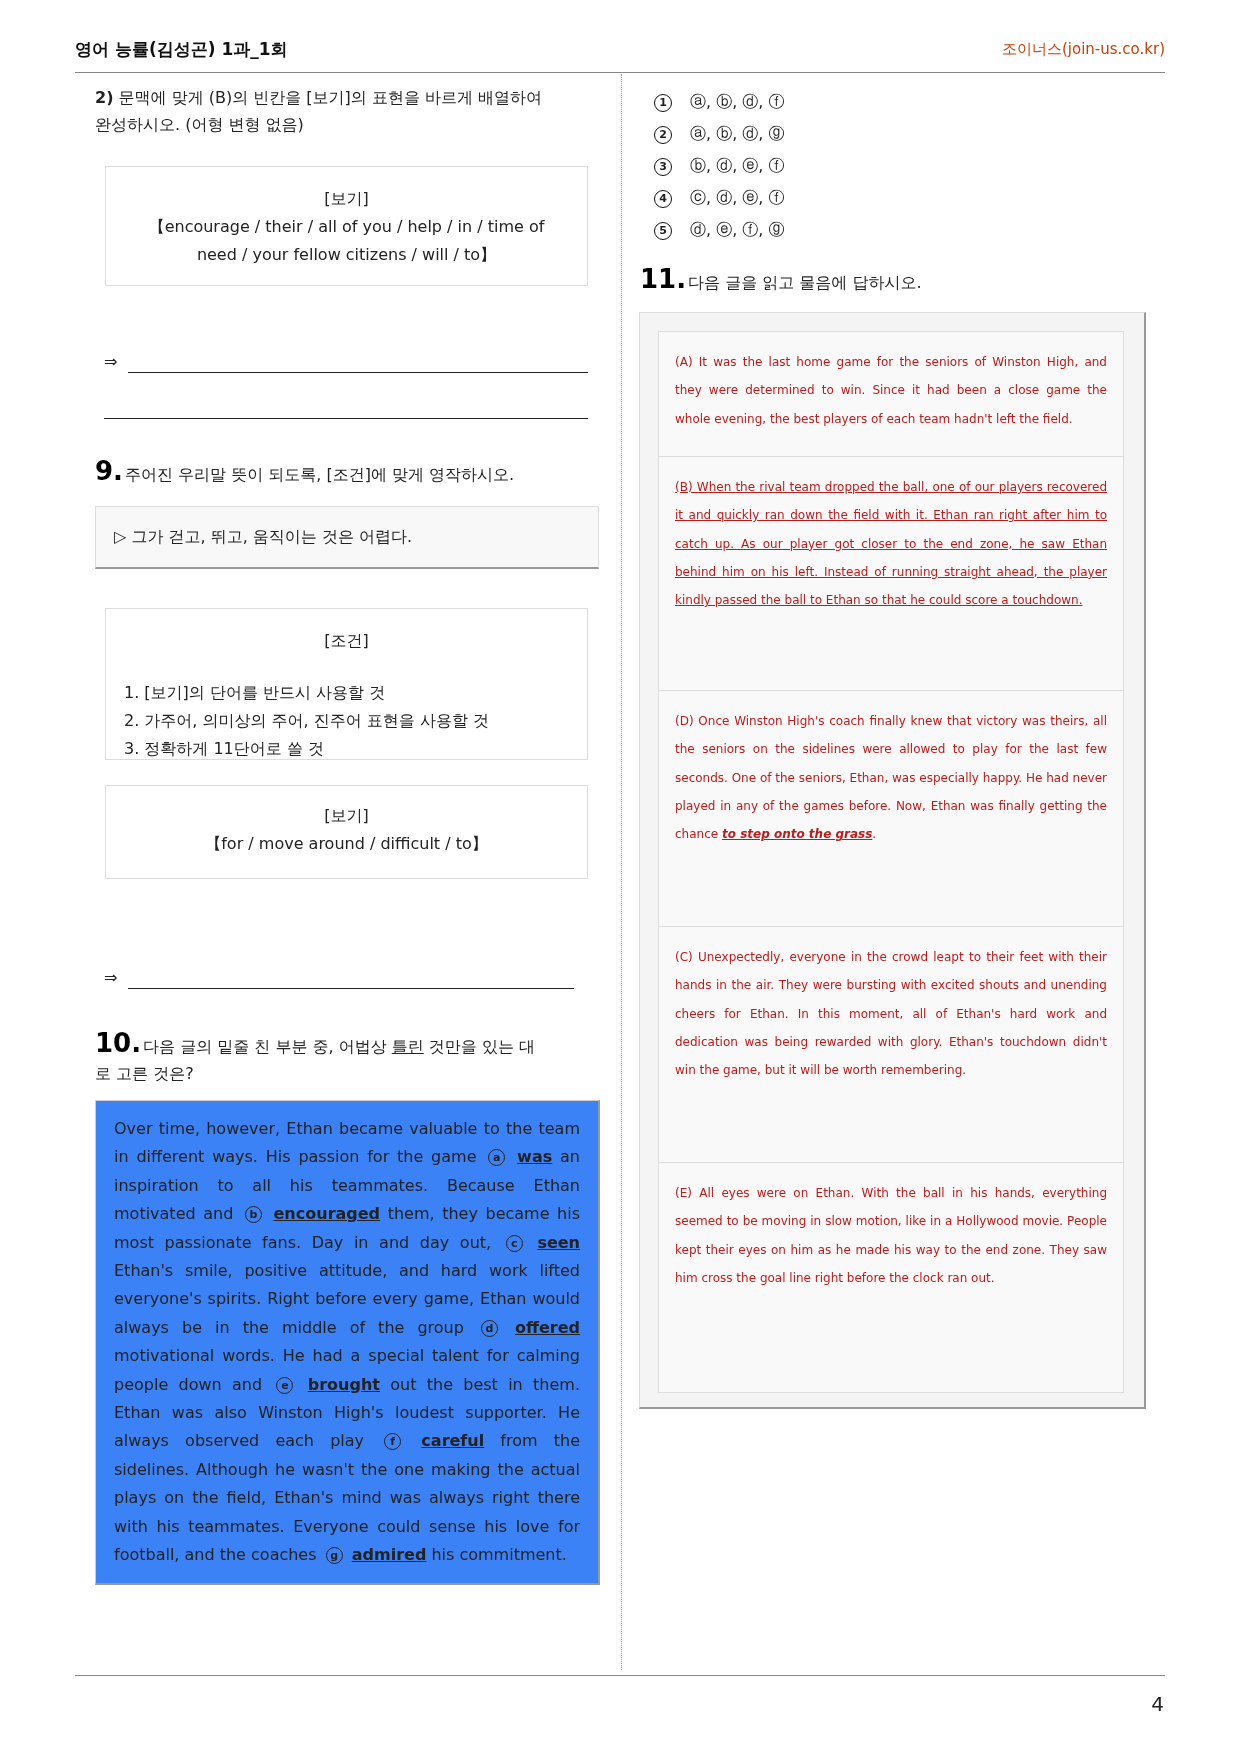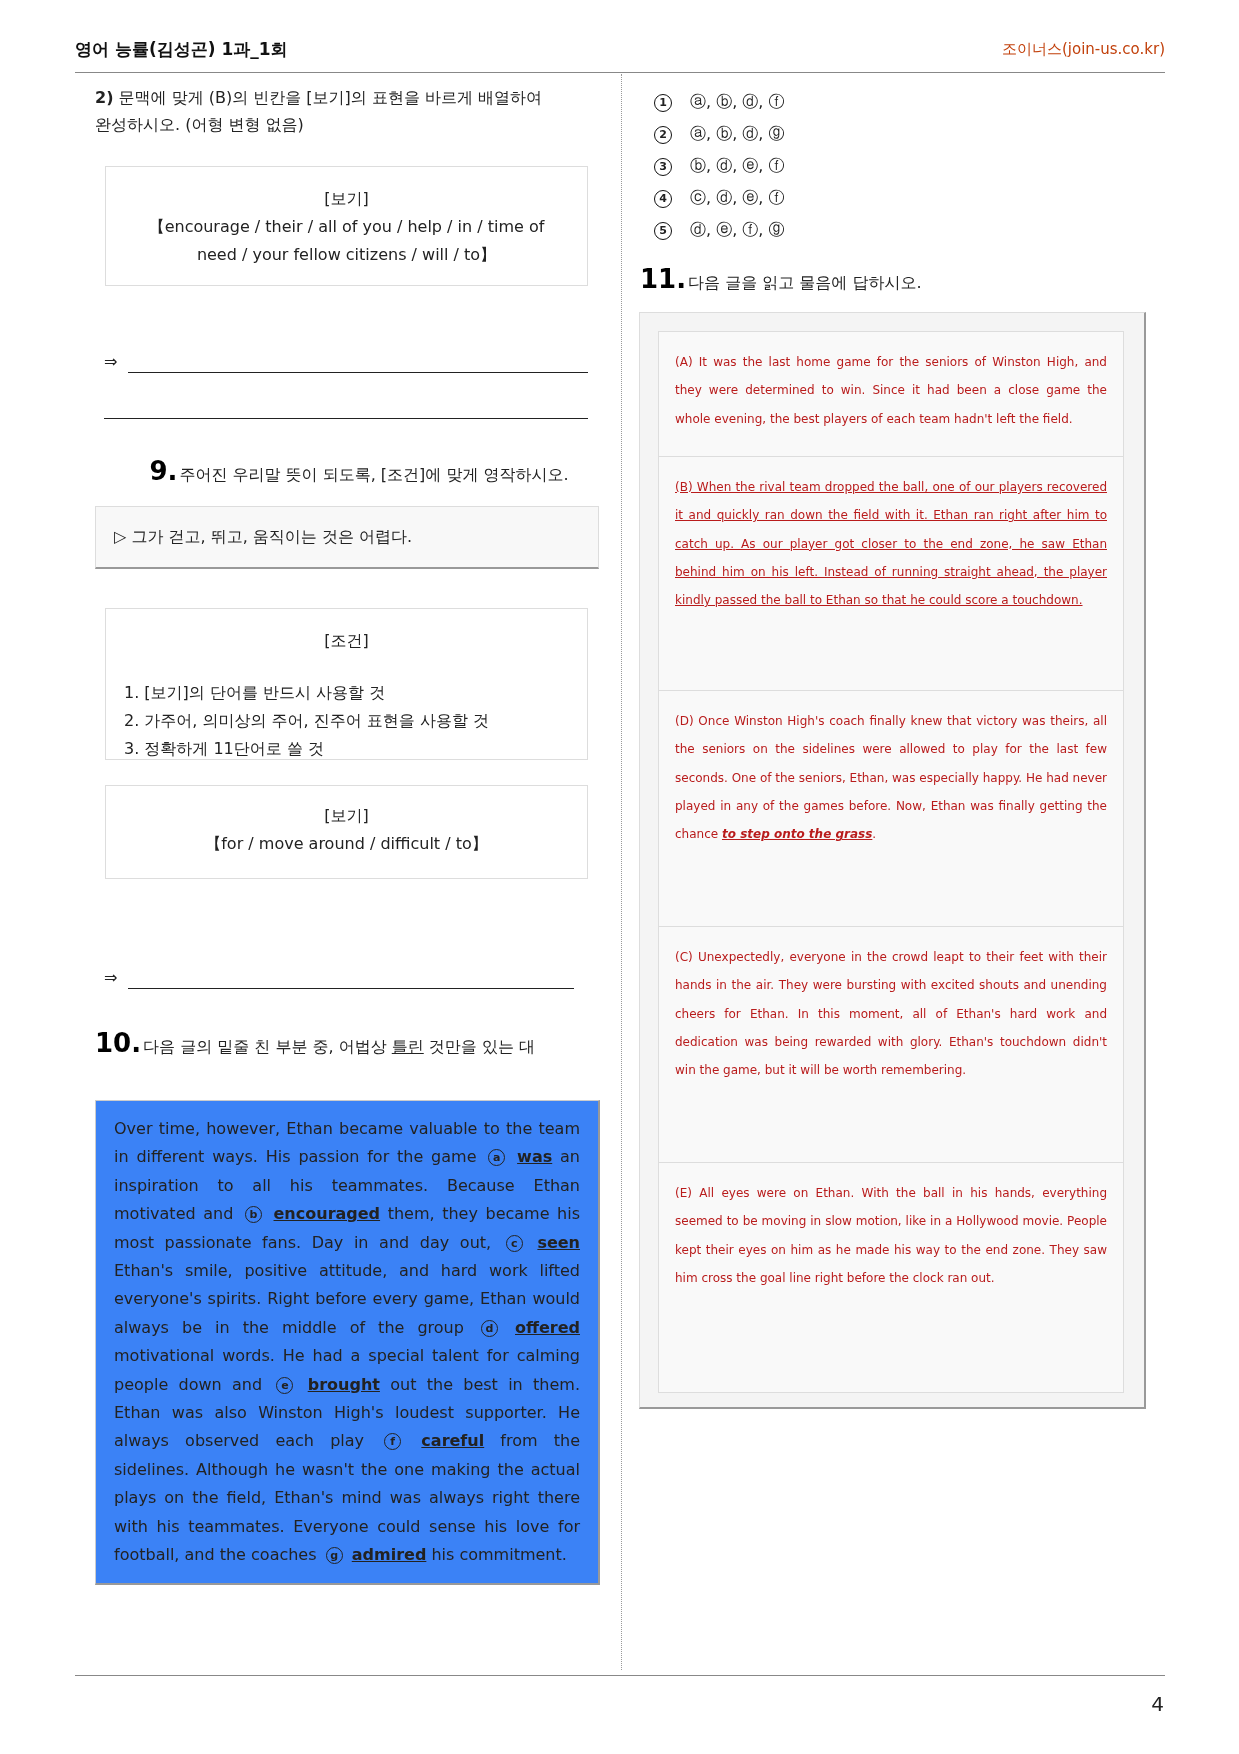--- a/index.html
+++ b/index.html
@@ -52,21 +52,21 @@
 </div>
 
 <div class="answer-line" style="left:104px; top:352px;">
   <span>⇒</span>
   <span class="line" style="left:24px; top:20px; width:460px;"></span>
 </div>
 <div class="answer-line" style="left:104px; top:398px;">
   <span class="line" style="left:0; top:20px; width:484px;"></span>
 </div>
 
-<div class="col q-text" style="left:109px; top:458px; width:500px;text-align:center;">
+<div class="col q-text" style="left:95px; top:458px; width:500px;">
   <span class="q-num">9.</span><span>주어진 우리말 뜻이 되도록, [조건]에 맞게 영작하시오.</span>
 </div>
 
 <div class="box shade" style="left:95px; top:506px; width:502px; height:60px; border-bottom:2px solid #999;">
   <div style="padding:16px 0 0 18px;">▷ 그가 걷고, 뛰고, 움직이는 것은 어렵다.</div>
 </div>
 
 <div class="box" style="left:105px; top:608px; width:481px; height:150px;">
   <div class="center" style="margin-top:18px;">[조건]</div>
   <div style="padding-left:18px;margin-top:24px;">1. [보기]의 단어를 반드시 사용할 것</div>
@@ -79,20 +79,21 @@
   <div class="center">【for / move around / difficult / to】</div>
 </div>
 
 <div class="answer-line" style="left:104px; top:968px;">
   <span>⇒</span>
   <span class="line" style="left:24px; top:20px; width:446px;"></span>
 </div>
 
 <div class="col q-text" style="left:95px; top:1030px; width:500px;">
   <div><span class="q-num">10.</span><span>다음 글의 밑줄 친 부분 중, 어법상 </span><span style="text-decoration:underline;">틀린</span><span> 것만을 있는 대</span></div>
+  <div>로 고른 것은?</div>
 </div>
 
 <div class="passage" style="left:95px; top:1100px; width:502px; height:482px;">
   <div style="padding:14px 18px 0 18px;">
     <span>Over time, however, Ethan became valuable to the team in different ways. His passion for the game</span>
     <span class="circ">a</span>
     <span class="u">was</span>
     <span>an inspiration to all his teammates. Because Ethan motivated and</span>
     <span class="circ">b</span>
     <span class="u">encouraged</span>

